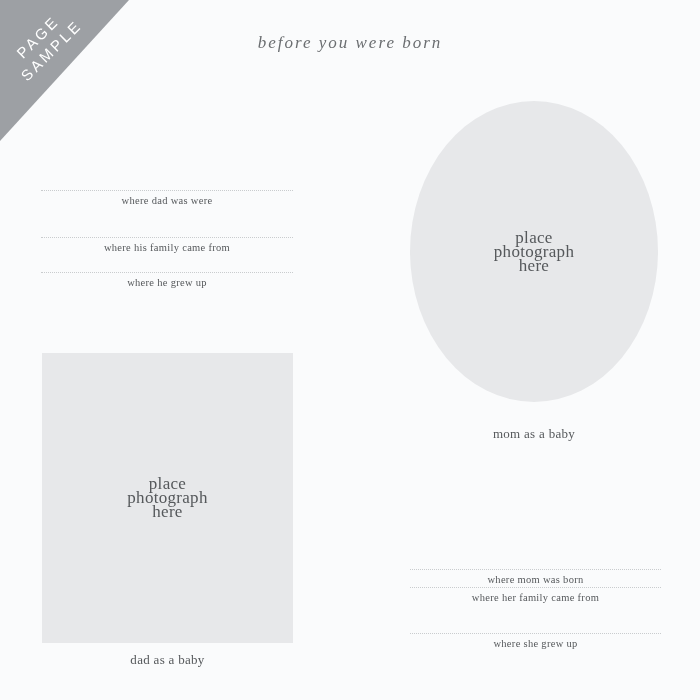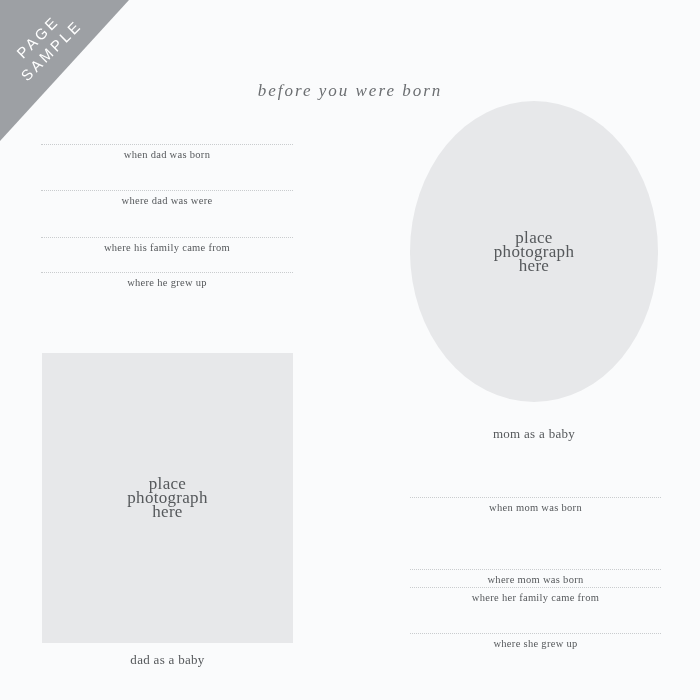--- a/index.html
+++ b/index.html
@@ -55,21 +55,20 @@
   
   .page-title {
     position: absolute;
     left: 0; top: 33px;
     width: 700px;
     text-align: center;
     font-style: italic;
     font-size: 17px;
     letter-spacing: 2px;
     color: var(--title-text);
-    margin-top: 48px;
   }
 
   
   .field {
     position: absolute;
     border-top: 1px dotted var(--dotted-line);
     text-align: center;
     padding-top: 4px;
     font-size: 10.5px;
     color: var(--text);
@@ -131,23 +130,20 @@
   <div class="banner-wrap">
     <div class="banner-triangle"></div>
     <div class="banner-text">
       <div>PAGE</div>
       <div>SAMPLE</div>
     </div>
   </div>
 
   <div class="page-title">before you were born</div>
 
-  <div class="field field-dad" id="field-dad-0">
-    <span>when dad was born</span>
-  </div>
   <div class="field field-dad" id="field-dad-1">
     <span>where dad was were</span>
   </div>
   <div class="field field-dad" id="field-dad-2">
     <span>where his family came from</span>
   </div>
   <div class="field field-dad" id="field-dad-3">
     <span>where he grew up</span>
   </div>
 
@@ -158,23 +154,20 @@
   </div>
   <div class="caption caption-dad">dad as a baby</div>
 
   <div class="photo photo-oval">
     <div class="photo-hint">place
 photograph
 here</div>
   </div>
   <div class="caption caption-mom">mom as a baby</div>
 
-  <div class="field field-mom" id="field-mom-0">
-    <span>when mom was born</span>
-  </div>
   <div class="field field-mom" id="field-mom-1">
     <span>where mom was born</span>
   </div>
   <div class="field field-mom" id="field-mom-2">
     <span>where her family came from</span>
   </div>
   <div class="field field-mom" id="field-mom-3">
     <span>where she grew up</span>
   </div>
 

